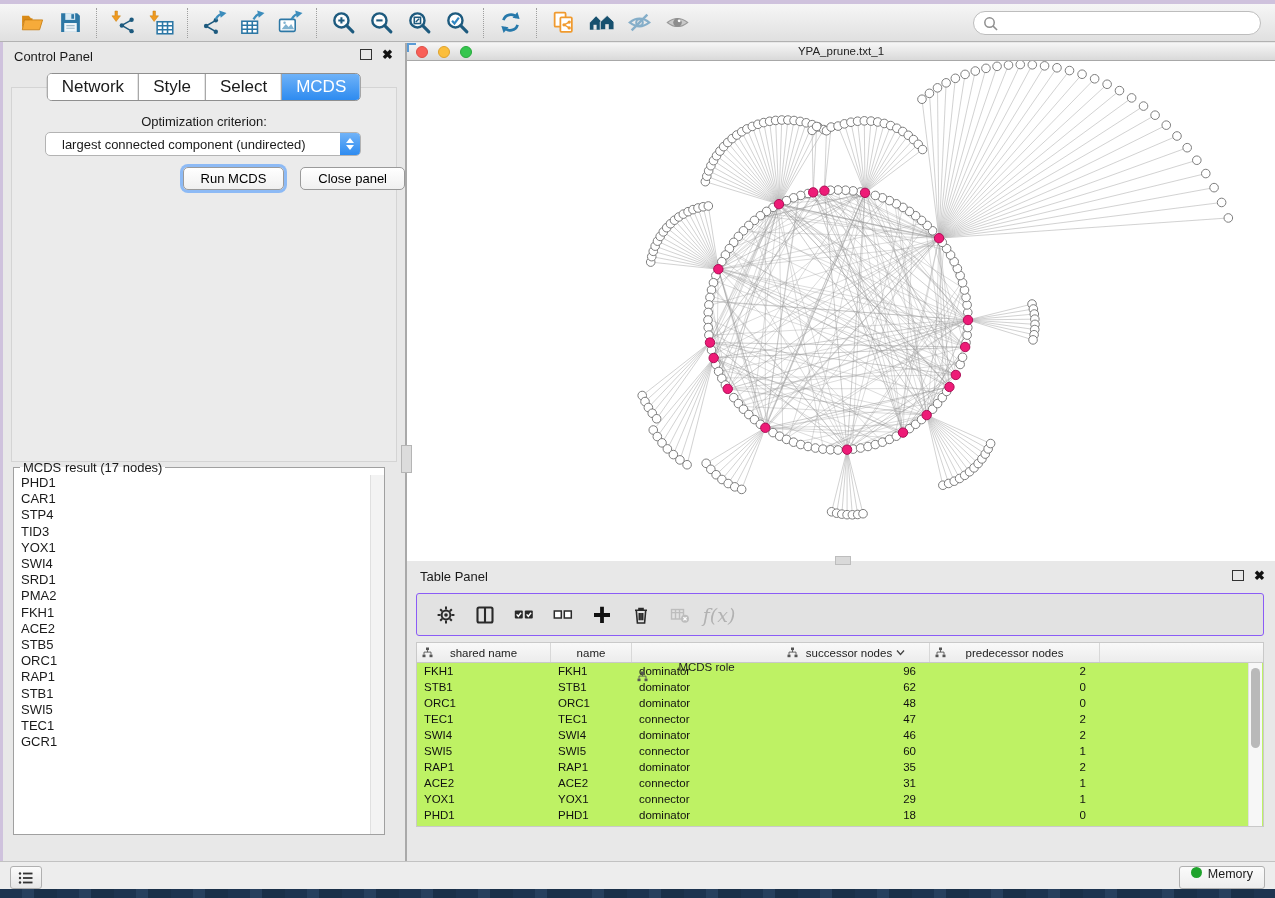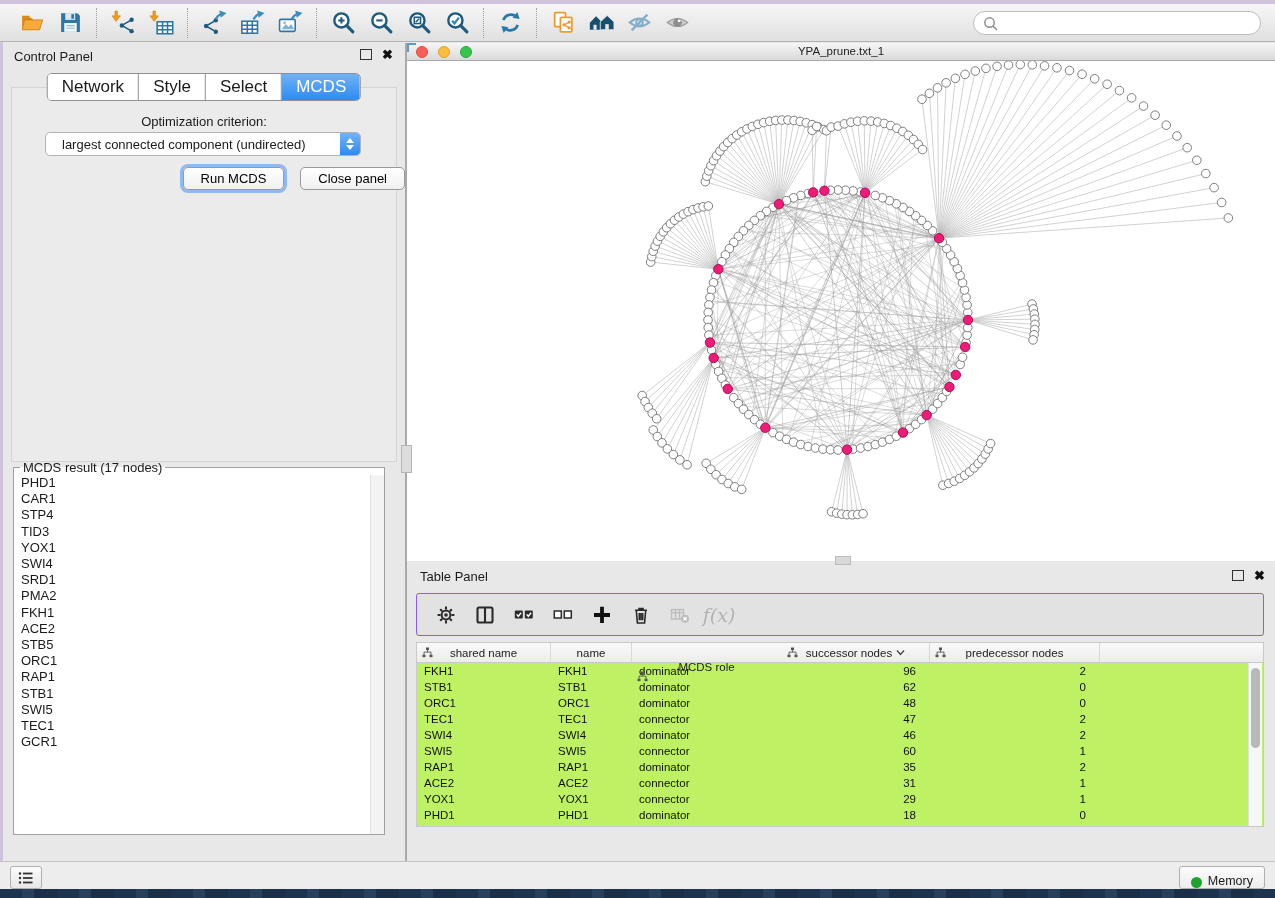--- a/index.html
+++ b/index.html
@@ -89,21 +89,21 @@
   .td.num{text-align:right;padding-right:14px;padding-left:0}
   .tscroll{position:absolute;right:1px;top:20px;width:13px;height:163px;background:#f7f7f7;border-left:1px solid #e2e2e2}
   .tthumb{position:absolute;left:2px;top:5px;width:9px;height:80px;background:#b9b9b9;border-radius:5px}
   .tp-tabs{position:absolute;left:50%;transform:translateX(-50%);top:270px}
   
   .statusbar{position:absolute;left:0;top:861px;width:1275px;height:28px;background:#ededed;
              border-top:1px solid #c2c2c2;box-sizing:border-box}
   .menu-btn{position:absolute;left:10px;top:4px;width:30px;height:21px;border:1px solid #b0b0b0;
             background:linear-gradient(#fbfbfb,#e7e7e7);border-radius:3px;display:flex;align-items:center;justify-content:center}
   .mem-btn{position:absolute;right:10px;top:4px;height:21px;border:1px solid #b0b0b0;
-           background:linear-gradient(#fbfbfb,#ededed);border-radius:3px;display:flex;align-items:flex-end;
+           background:linear-gradient(#fbfbfb,#ededed);border-radius:3px;display:flex;align-items:flex-start;
            gap:6px;padding:0 11px;font-size:12.5px}
   .mem-dot{width:11px;height:11px;border-radius:50%;background:#1fa32c}
   .desktop{position:absolute;left:0;top:889px;width:1275px;height:9px;
            background:repeating-linear-gradient(90deg,#1d3450 0 22px,#27405e 22px 34px,#1a3049 34px 57px)}
 </style>
 </head>
 <body>
 
 <div class="lav-top"></div>
 <div class="lav-left"></div>

